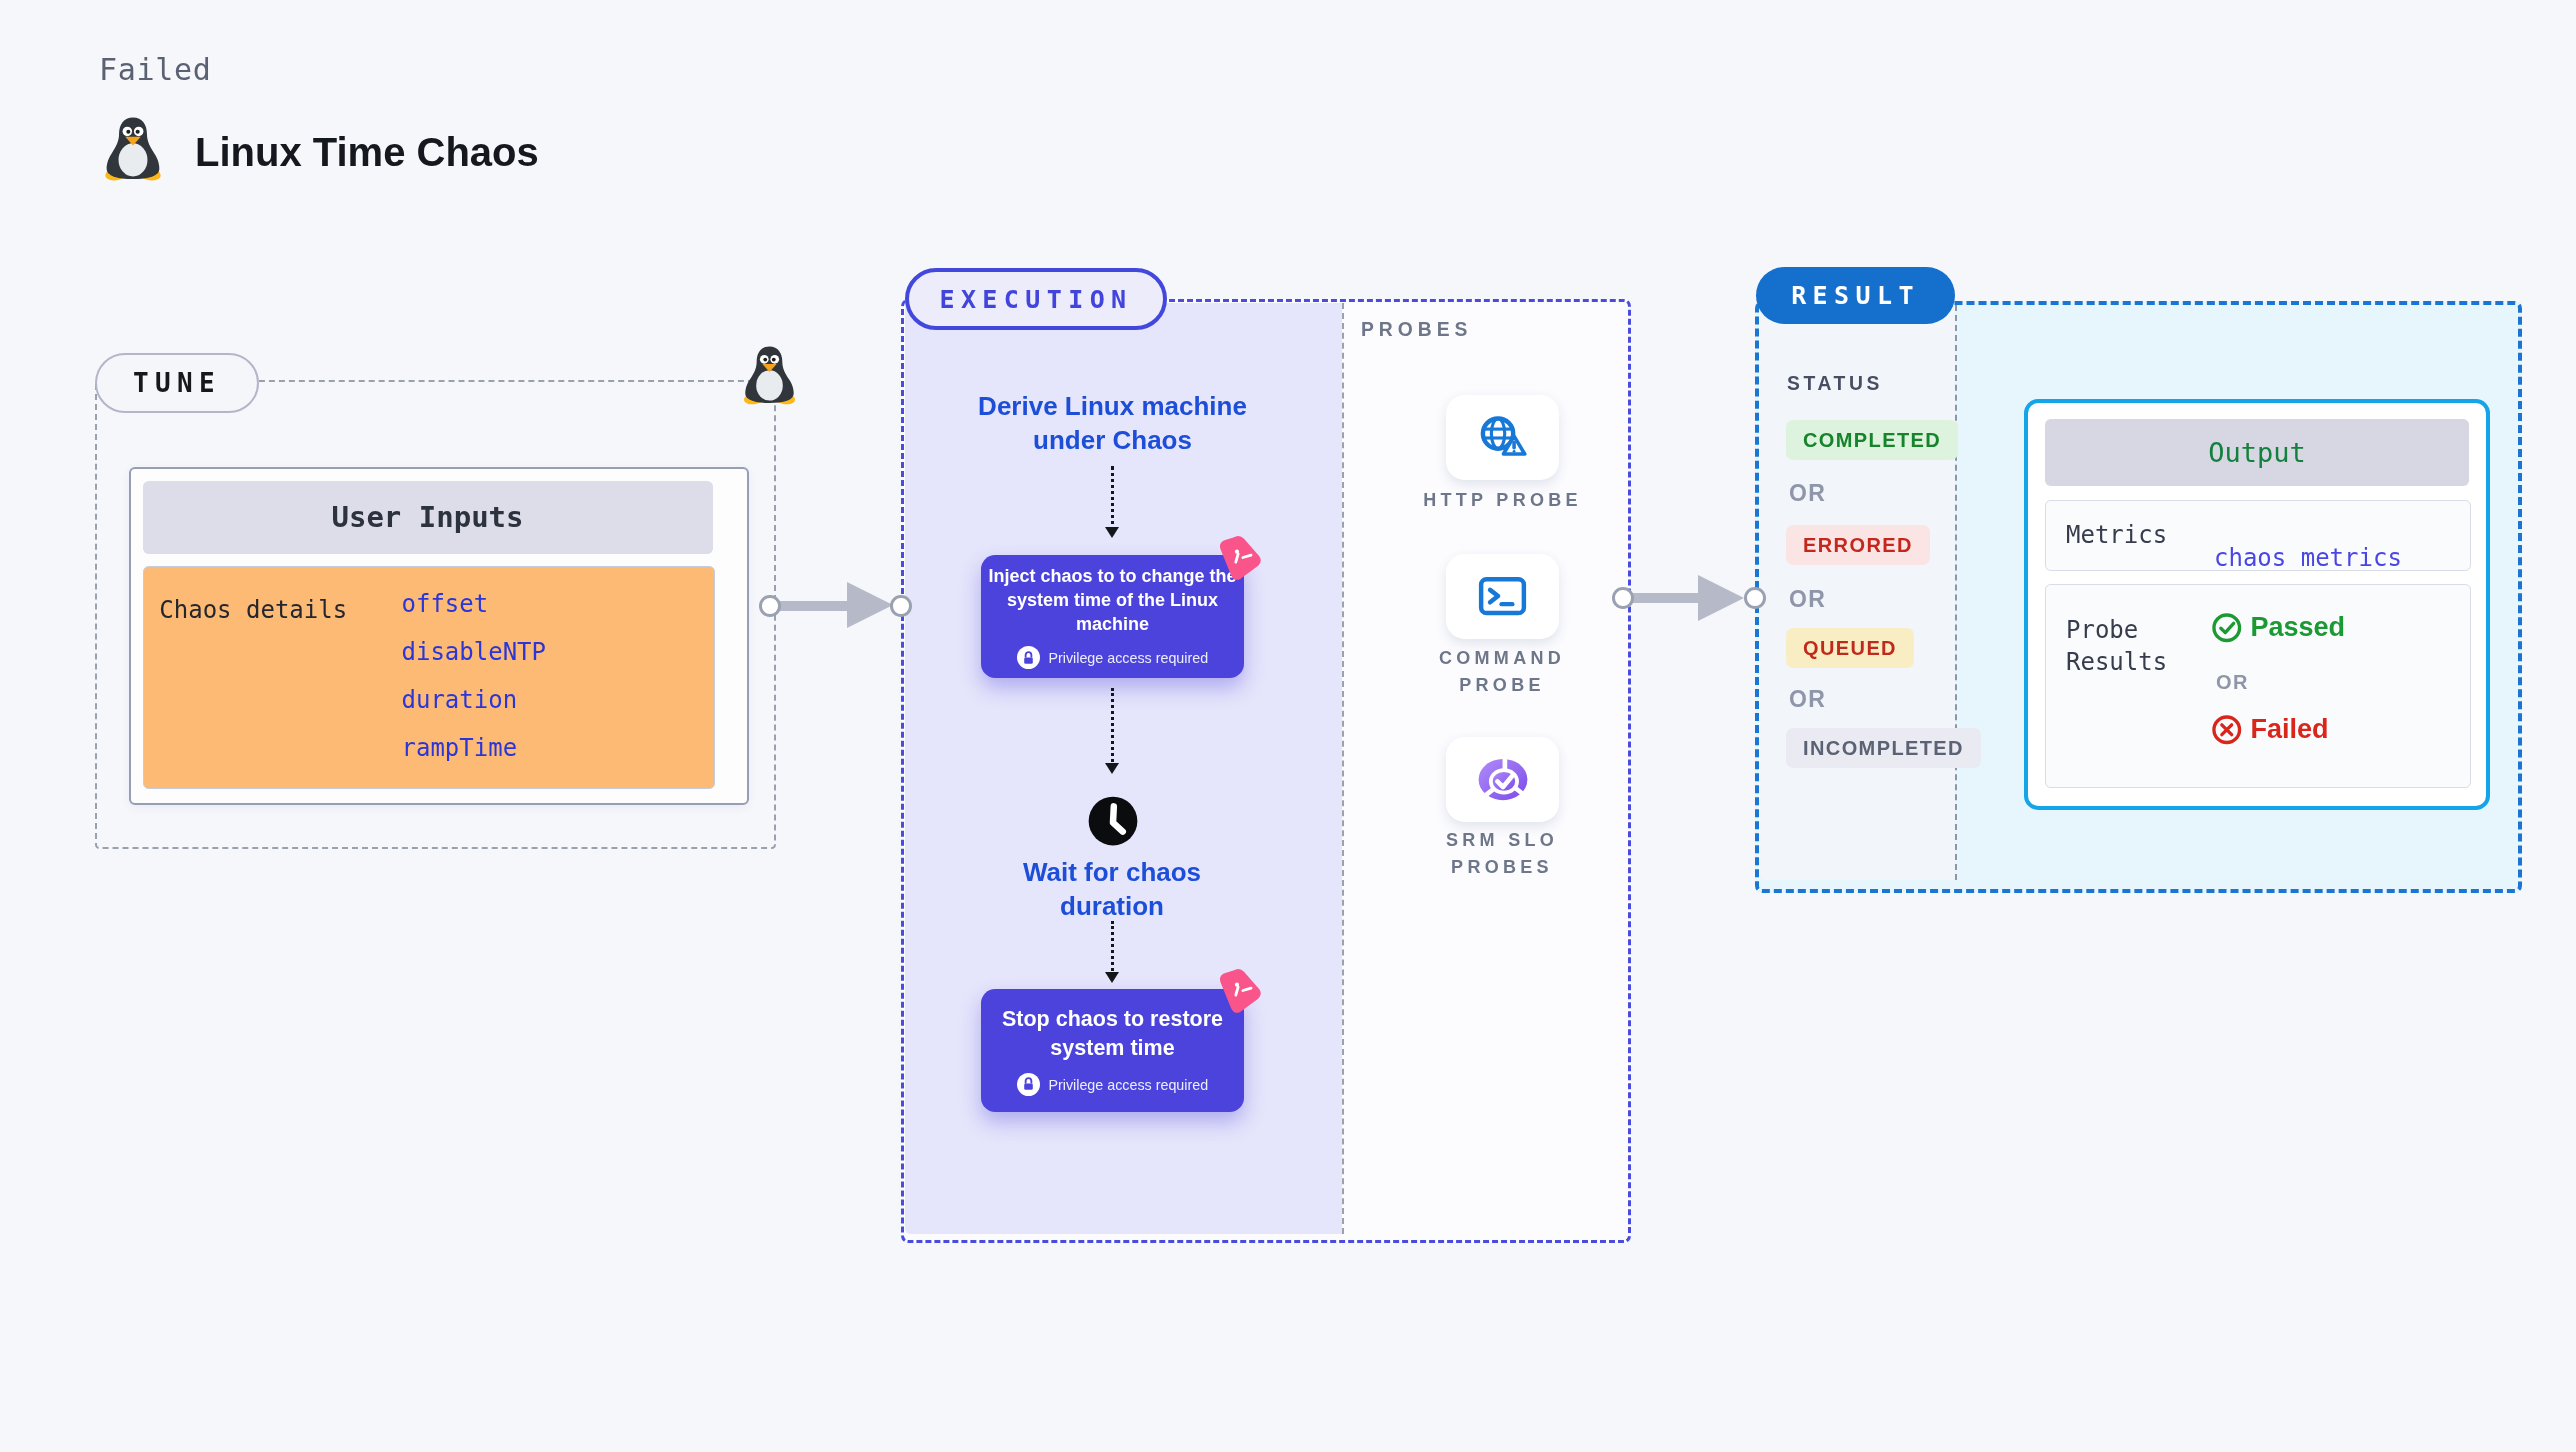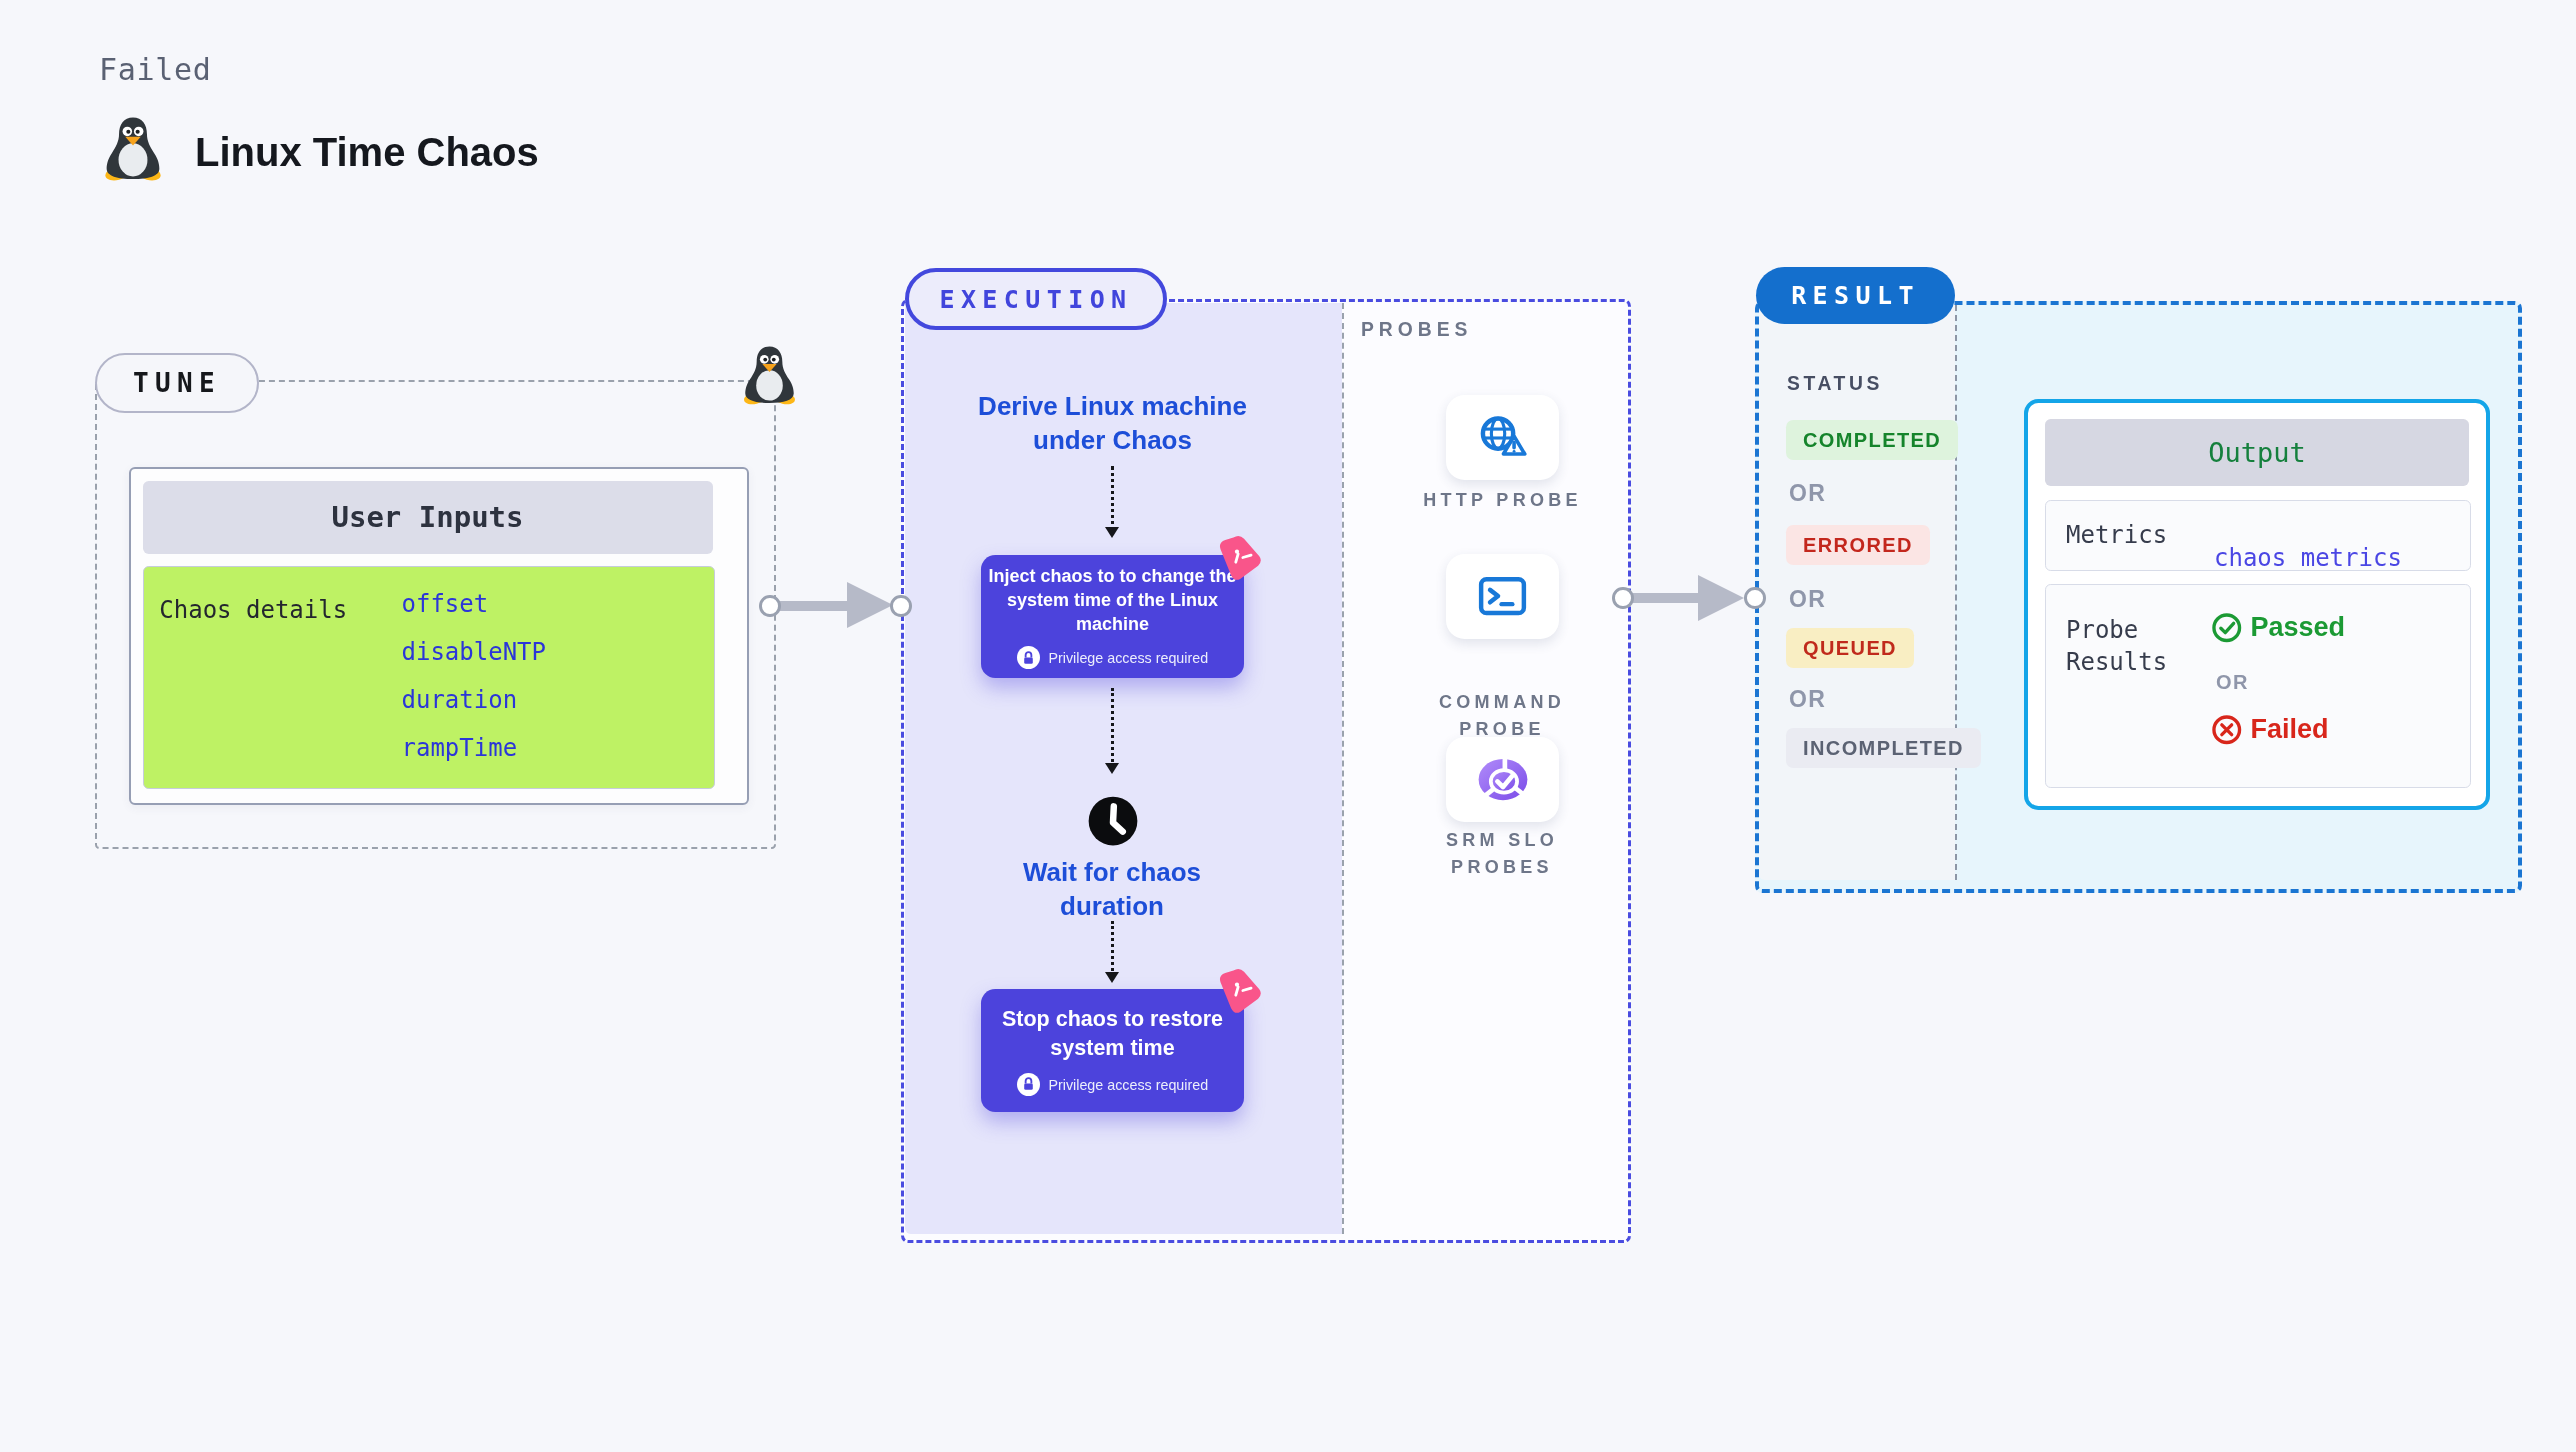--- a/index.html
+++ b/index.html
@@ -28,21 +28,21 @@
   .vdivider-gray{border-left:2.1px dashed #9aa2ad;z-index:2;}
   .dash-result{border:4.3px dashed #1b75d2;border-radius:7.2px;background:#e7f5fc;z-index:1;}
   .result-left-fill{background:#f2f5f9;z-index:1;}
   .vdivider-result{border-left:2.1px dashed #8d96a6;z-index:2;}
 
   
   .ui-card{background:#fdfdfe;border:2.1px solid #969eb4;border-radius:6px;z-index:3;
            box-shadow:0 2.9px 10px rgba(60,70,110,.06);}
   .ui-card-header{background:#dcdde9;border-radius:5.7px;display:flex;align-items:center;
                   justify-content:center;font-size:29px;font-weight:700;color:#2d323f;}
-  .ui-card-body{background:#bef264;border:1.4px solid #c6ccdc;border-radius:5.7px;}
+  .ui-card-body{background:#fdba74;border:1.4px solid #c6ccdc;border-radius:5.7px;}
   .ui-row-label{font-size:24px;color:#23262e;}
   .ui-value{font-size:24px;color:#2b36d8;}
 
   
   .harrow-line{height:10px;background:#b6bac8;z-index:4;}
   .harrow-head{width:0;height:0;border-top:23.6px solid transparent;border-bottom:23.6px solid transparent;
                border-left:46px solid #b6bac8;z-index:4;}
   .node{width:21.5px;height:21.5px;border-radius:50%;background:#ffffff;border:3.6px solid #9aa1b0;z-index:5;box-sizing:border-box;}
   .varrow{width:0;border-left:3.6px dotted #15161a;z-index:4;}
   .varrow::after{content:'';position:absolute;left:-8.6px;bottom:-13px;width:0;height:0;
@@ -206,21 +206,21 @@
 </div>
 <div class="abs probe-label" style="left:1395px;top:487px;width:215px;">HTTP PROBE</div>
 
 <div class="abs probe-card" style="left:1446px;top:554px;width:113px;height:85px;">
   <svg width="57" height="52" viewBox="0 0 64 56">
     <rect x="8" y="8" width="48" height="38" rx="6" stroke="#1878d8" stroke-width="5" fill="none"></rect>
     <polyline points="18,20 27,27 18,34" stroke="#1878d8" stroke-width="5" fill="none" stroke-linecap="round" stroke-linejoin="round"></polyline>
     <line x1="31" y1="36" x2="43" y2="36" stroke="#1878d8" stroke-width="5" stroke-linecap="round"></line>
   </svg>
 </div>
-<div class="abs probe-label" style="left:1409px;top:645px;width:186px;margin-top:44px;">COMMAND PROBE</div>
+<div class="abs probe-label" style="left:1409px;top:645px;width:186px;">COMMAND PROBE</div>
 
 <div class="abs probe-card" style="left:1446px;top:737px;width:113px;height:85px;">
   <svg width="60" height="53" viewBox="0 0 64 56">
     <defs>
       <linearGradient id="slog" x1="0" y1="0" x2="1" y2="1">
         <stop offset="0" stop-color="#b18cfa"></stop>
           <stop offset="1" stop-color="#7a4be8"></stop>
       </linearGradient>
     </defs>
     <ellipse cx="32" cy="28" rx="26" ry="22" fill="url(#slog)"></ellipse>

